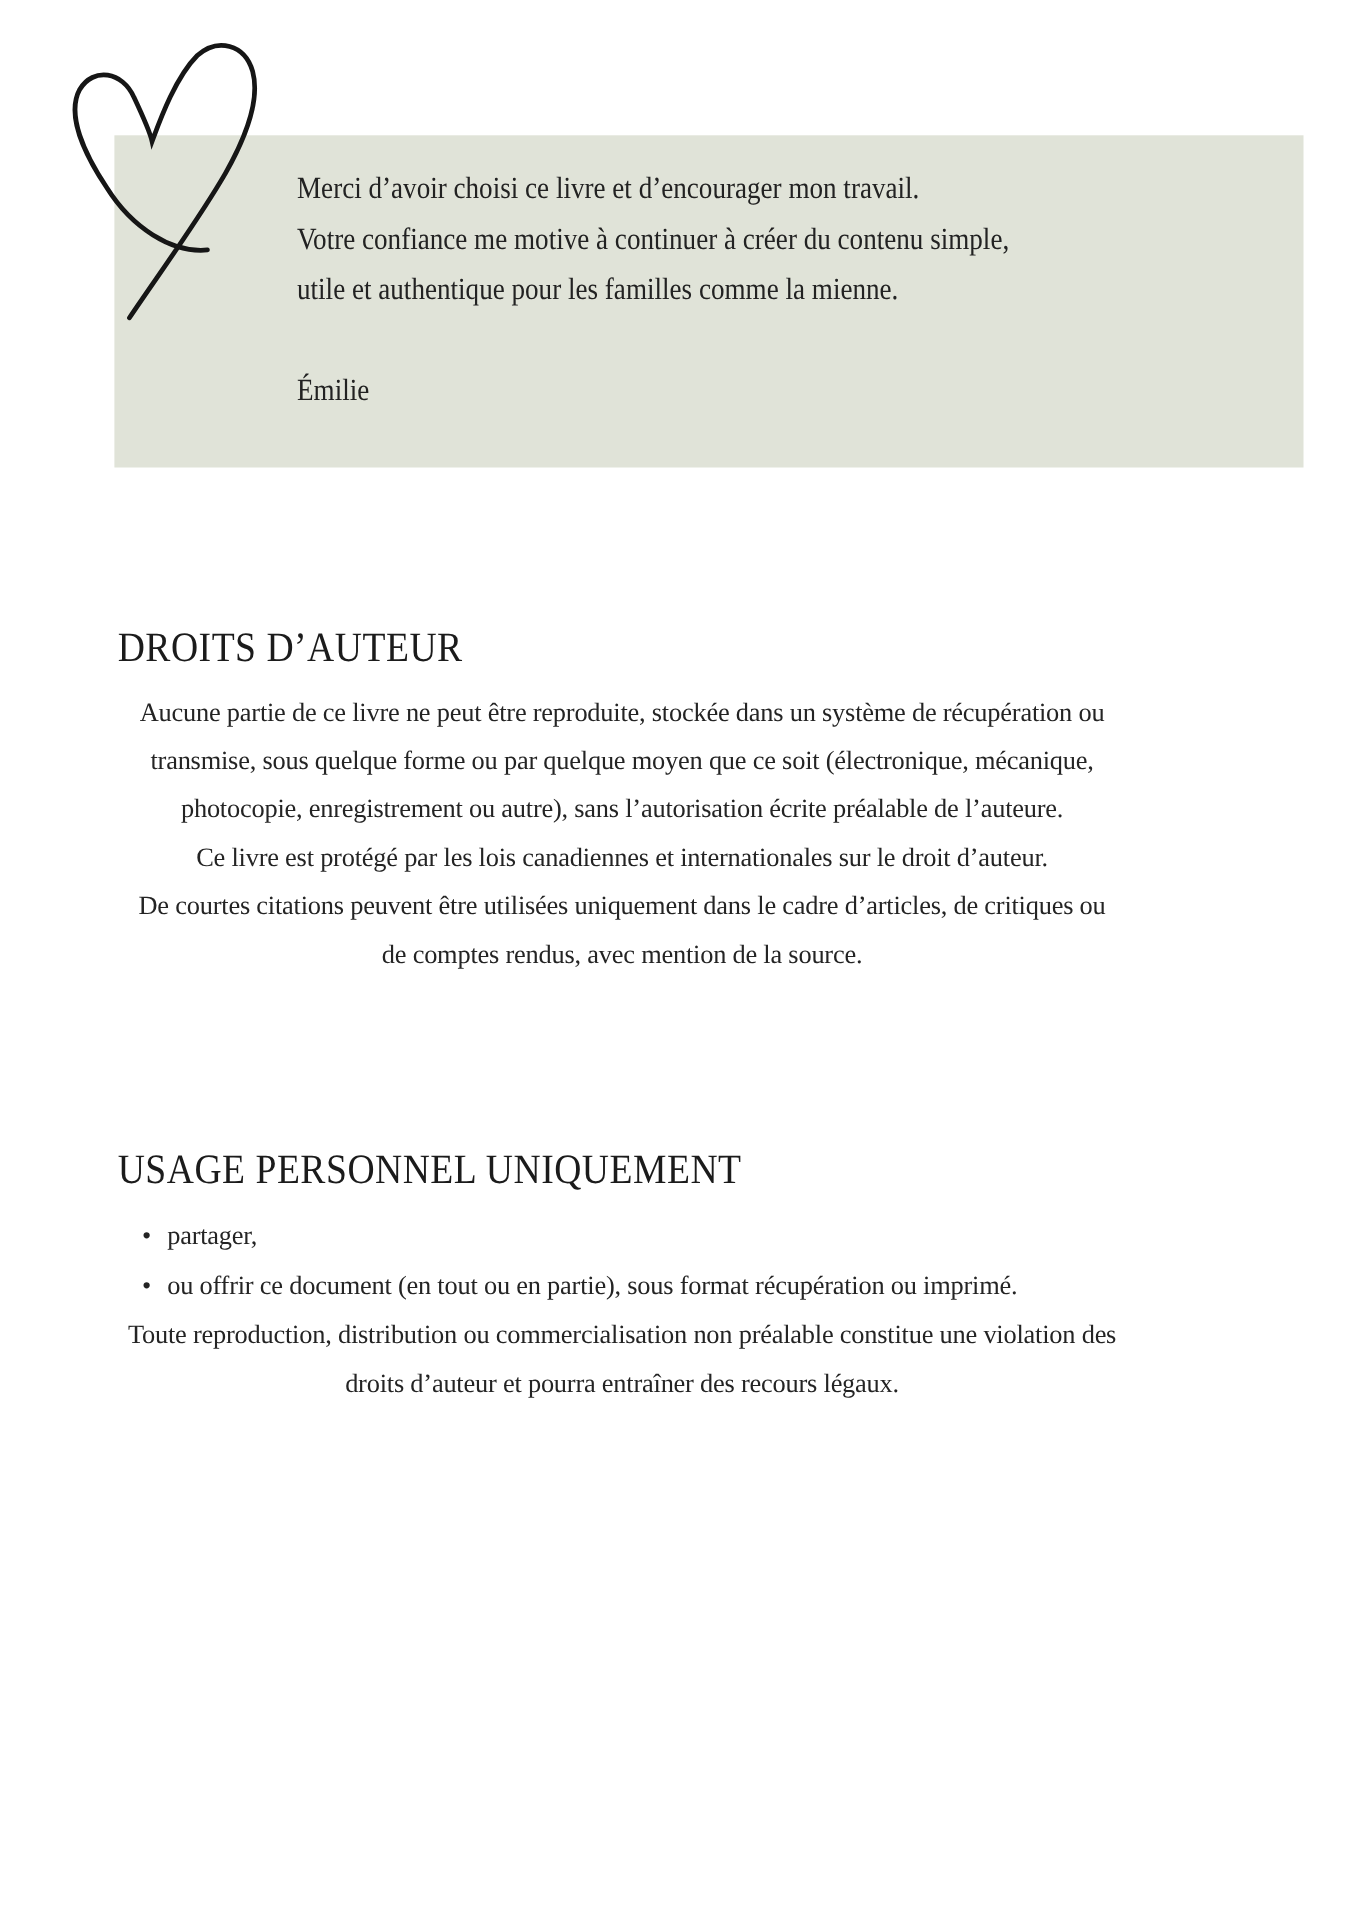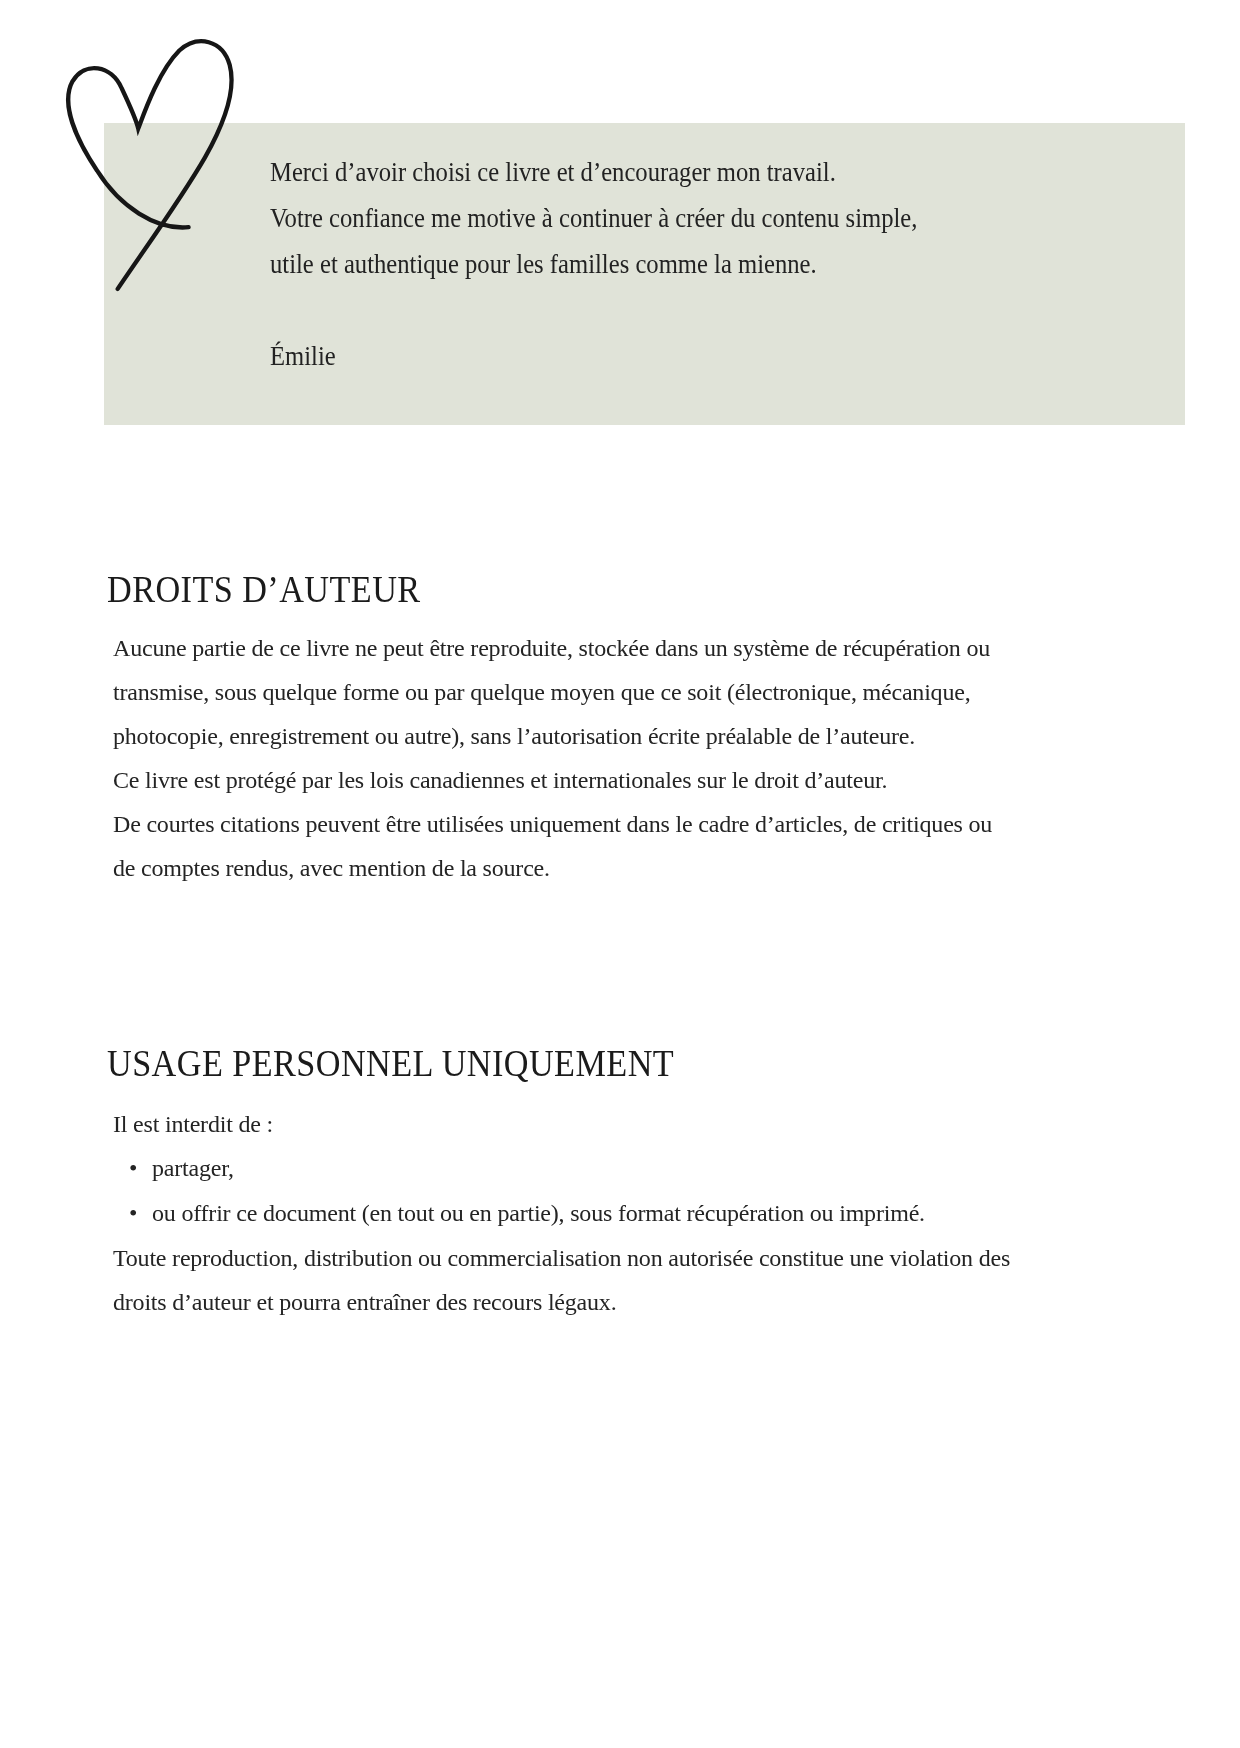--- a/index.html
+++ b/index.html
@@ -64,21 +64,21 @@
     position:absolute;
     left:113px;
     width:905px;
     font-size:24px;
     line-height:44px;
     letter-spacing:-0.2px;
     color:#242424;
   }
   #droits-body { top:626px; }
   #usage-body  { top:1102px; }
-  .body-block p { margin:0; }
+  .body-block p { margin:0;text-align:center; }
 
   .bullet-row { display:flex; line-height:45px;font-family:Liberation Serif, serif; }
   .bullet-dot {
     flex:0 0 39px;
     box-sizing:border-box;
     padding-left:16px;
   }
   .bullet-dot::before { content:"\2022"; font-size:24px; }
   .bullet-text { flex:1 1 auto; }
 </style>
@@ -114,29 +114,28 @@
 
   <div class="body-block" id="droits-body">
     <p>Aucune partie de ce livre ne peut être reproduite, stockée dans un système de récupération ou transmise, sous quelque forme ou par quelque moyen que ce soit (électronique, mécanique, photocopie, enregistrement ou autre), sans l’autorisation écrite préalable de l’auteure.</p>
     <p>Ce livre est protégé par les lois canadiennes et internationales sur le droit d’auteur.</p>
     <p>De courtes citations peuvent être utilisées uniquement dans le cadre d’articles, de critiques ou de comptes rendus, avec mention de la source.</p>
   </div>
 
   <h2 class="section-heading" id="heading-usage">USAGE PERSONNEL UNIQUEMENT</h2>
 
   <div class="body-block" id="usage-body">
-    <p>Il est interdit de :</p>
 
     <div class="bullet-list">
       <div class="bullet-row">
         <span class="bullet-dot"></span>
         <span class="bullet-text">partager,</span>
       </div>
       <div class="bullet-row">
         <span class="bullet-dot"></span>
         <span class="bullet-text">ou offrir ce document (en tout ou en partie), sous format récupération ou imprimé.</span>
       </div>
     </div>
 
-    <p>Toute reproduction, distribution ou commercialisation non autorisée constitue une violation des droits d’auteur et pourra entraîner des recours légaux.</p>
+    <p>Toute reproduction, distribution ou commercialisation non préalable constitue une violation des droits d’auteur et pourra entraîner des recours légaux.</p>
   </div>
 
 </div>
 
 </body></html>

